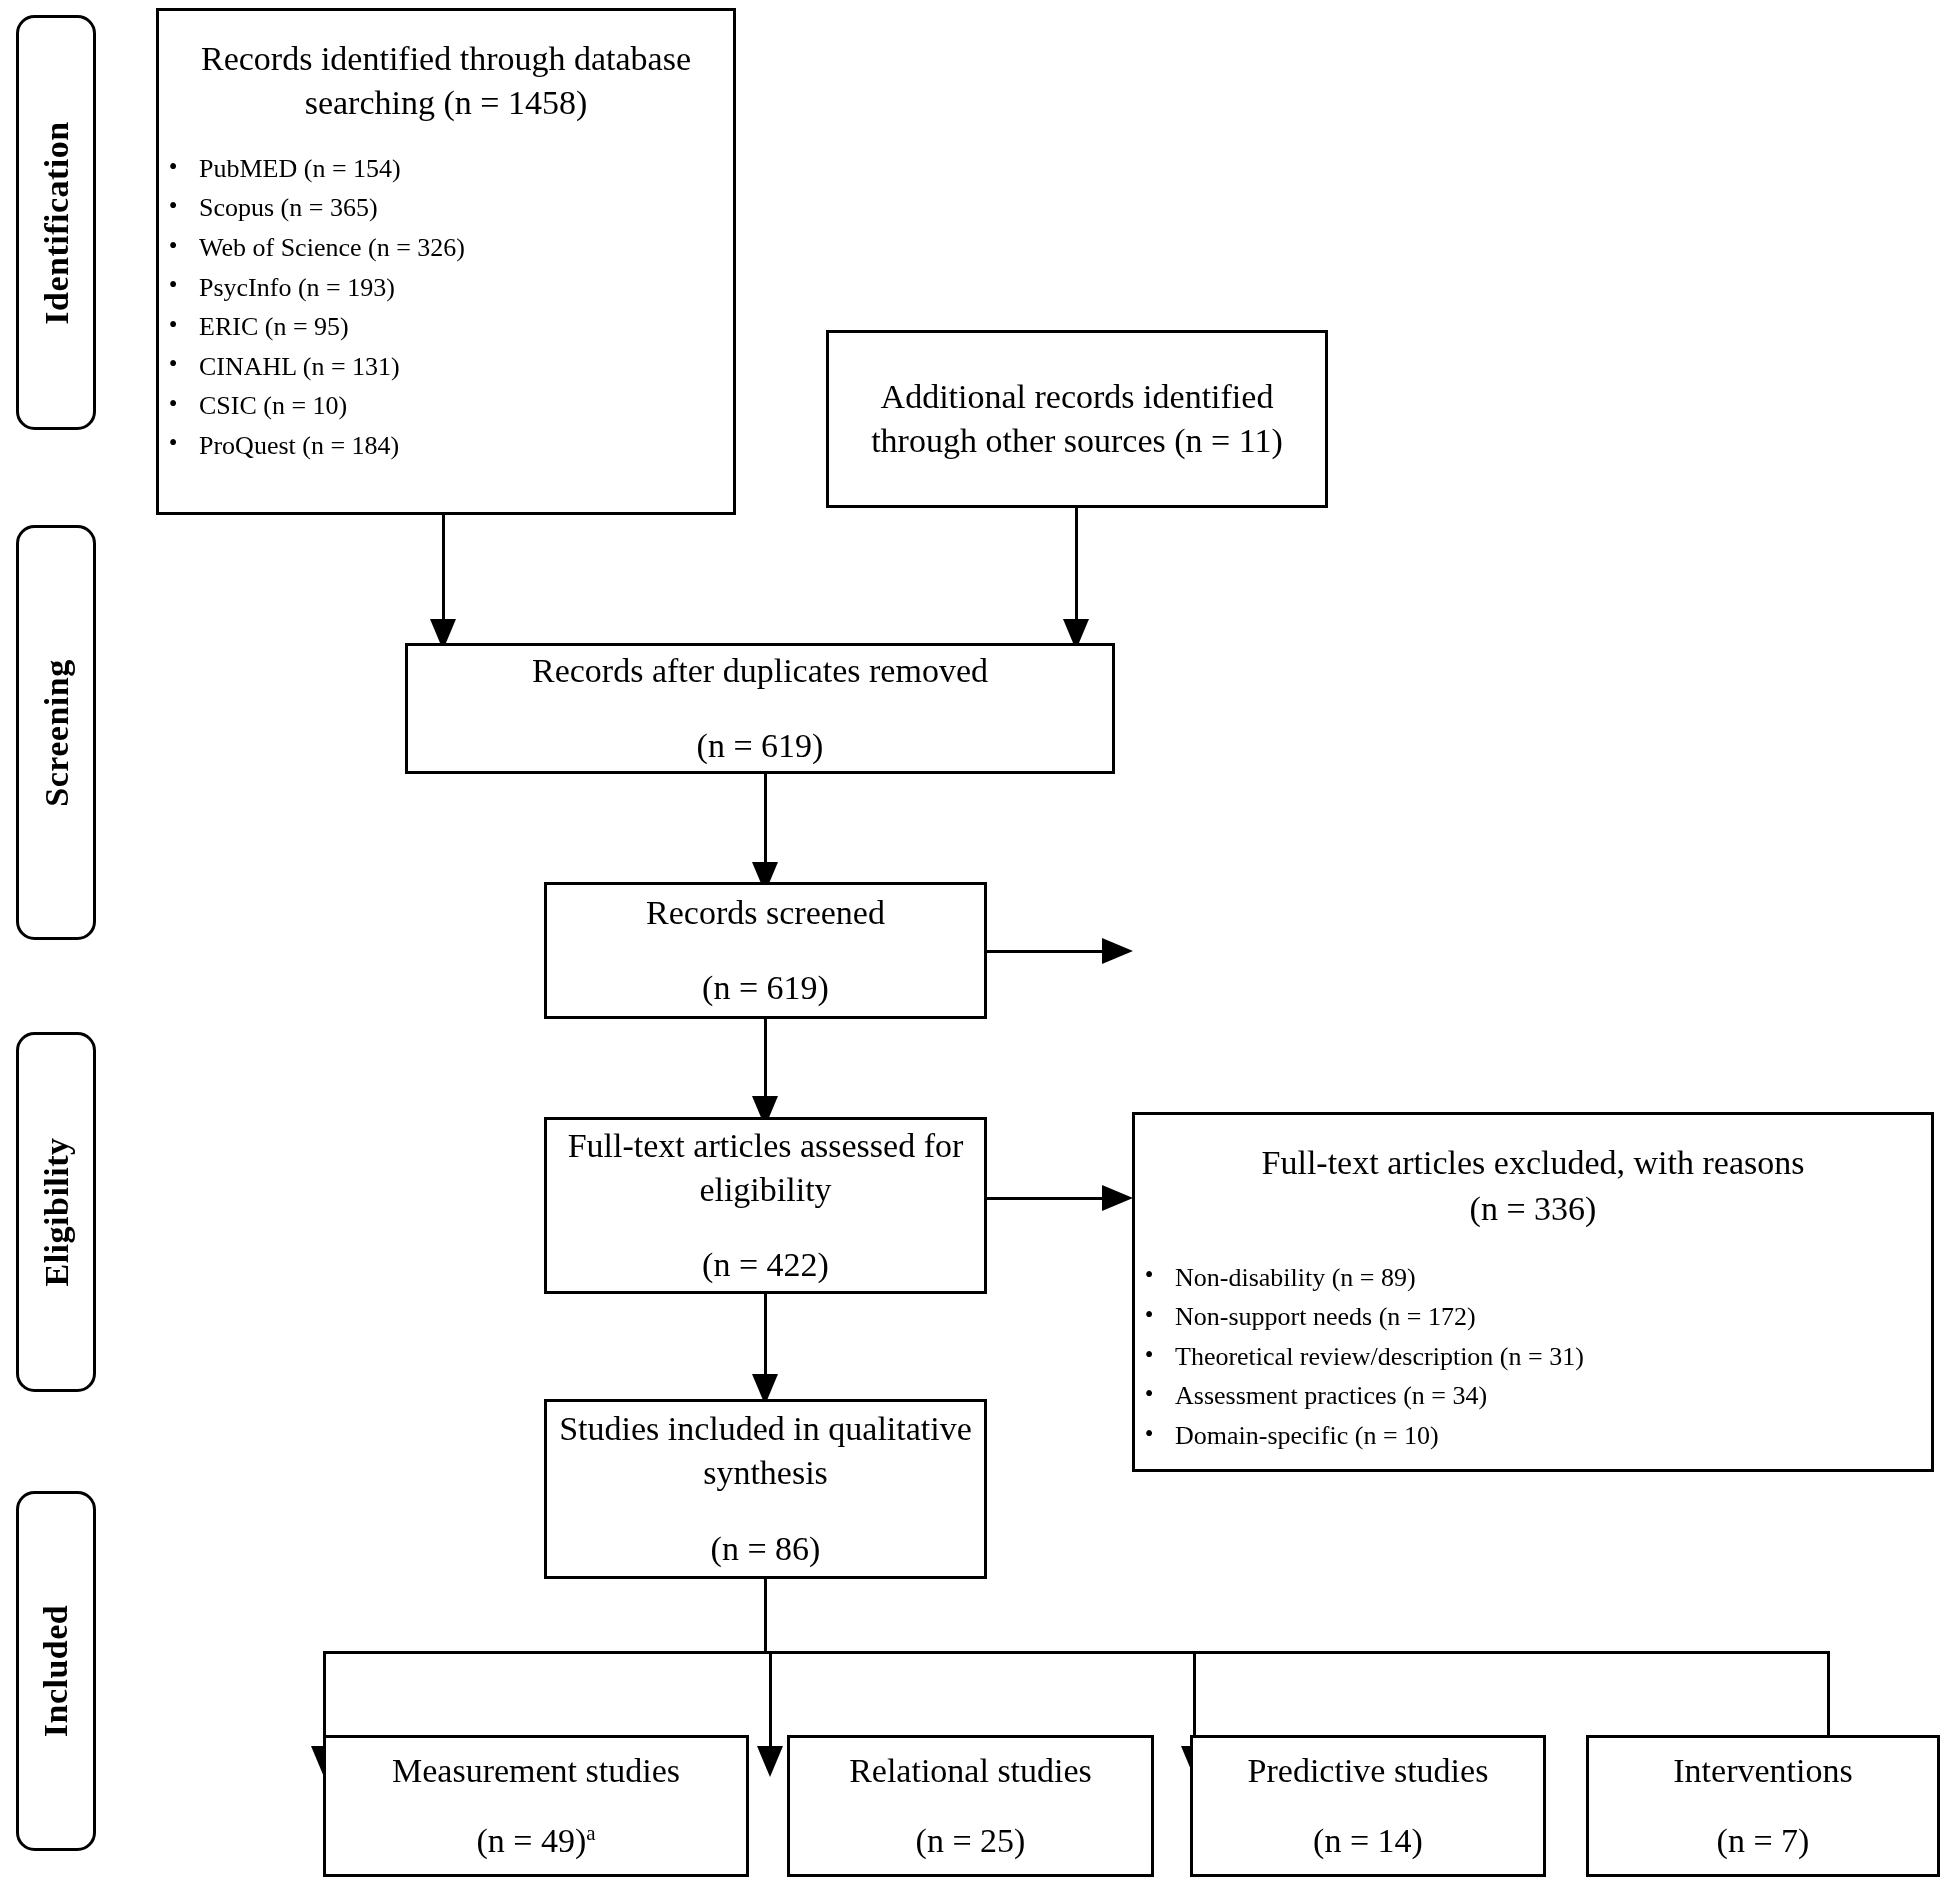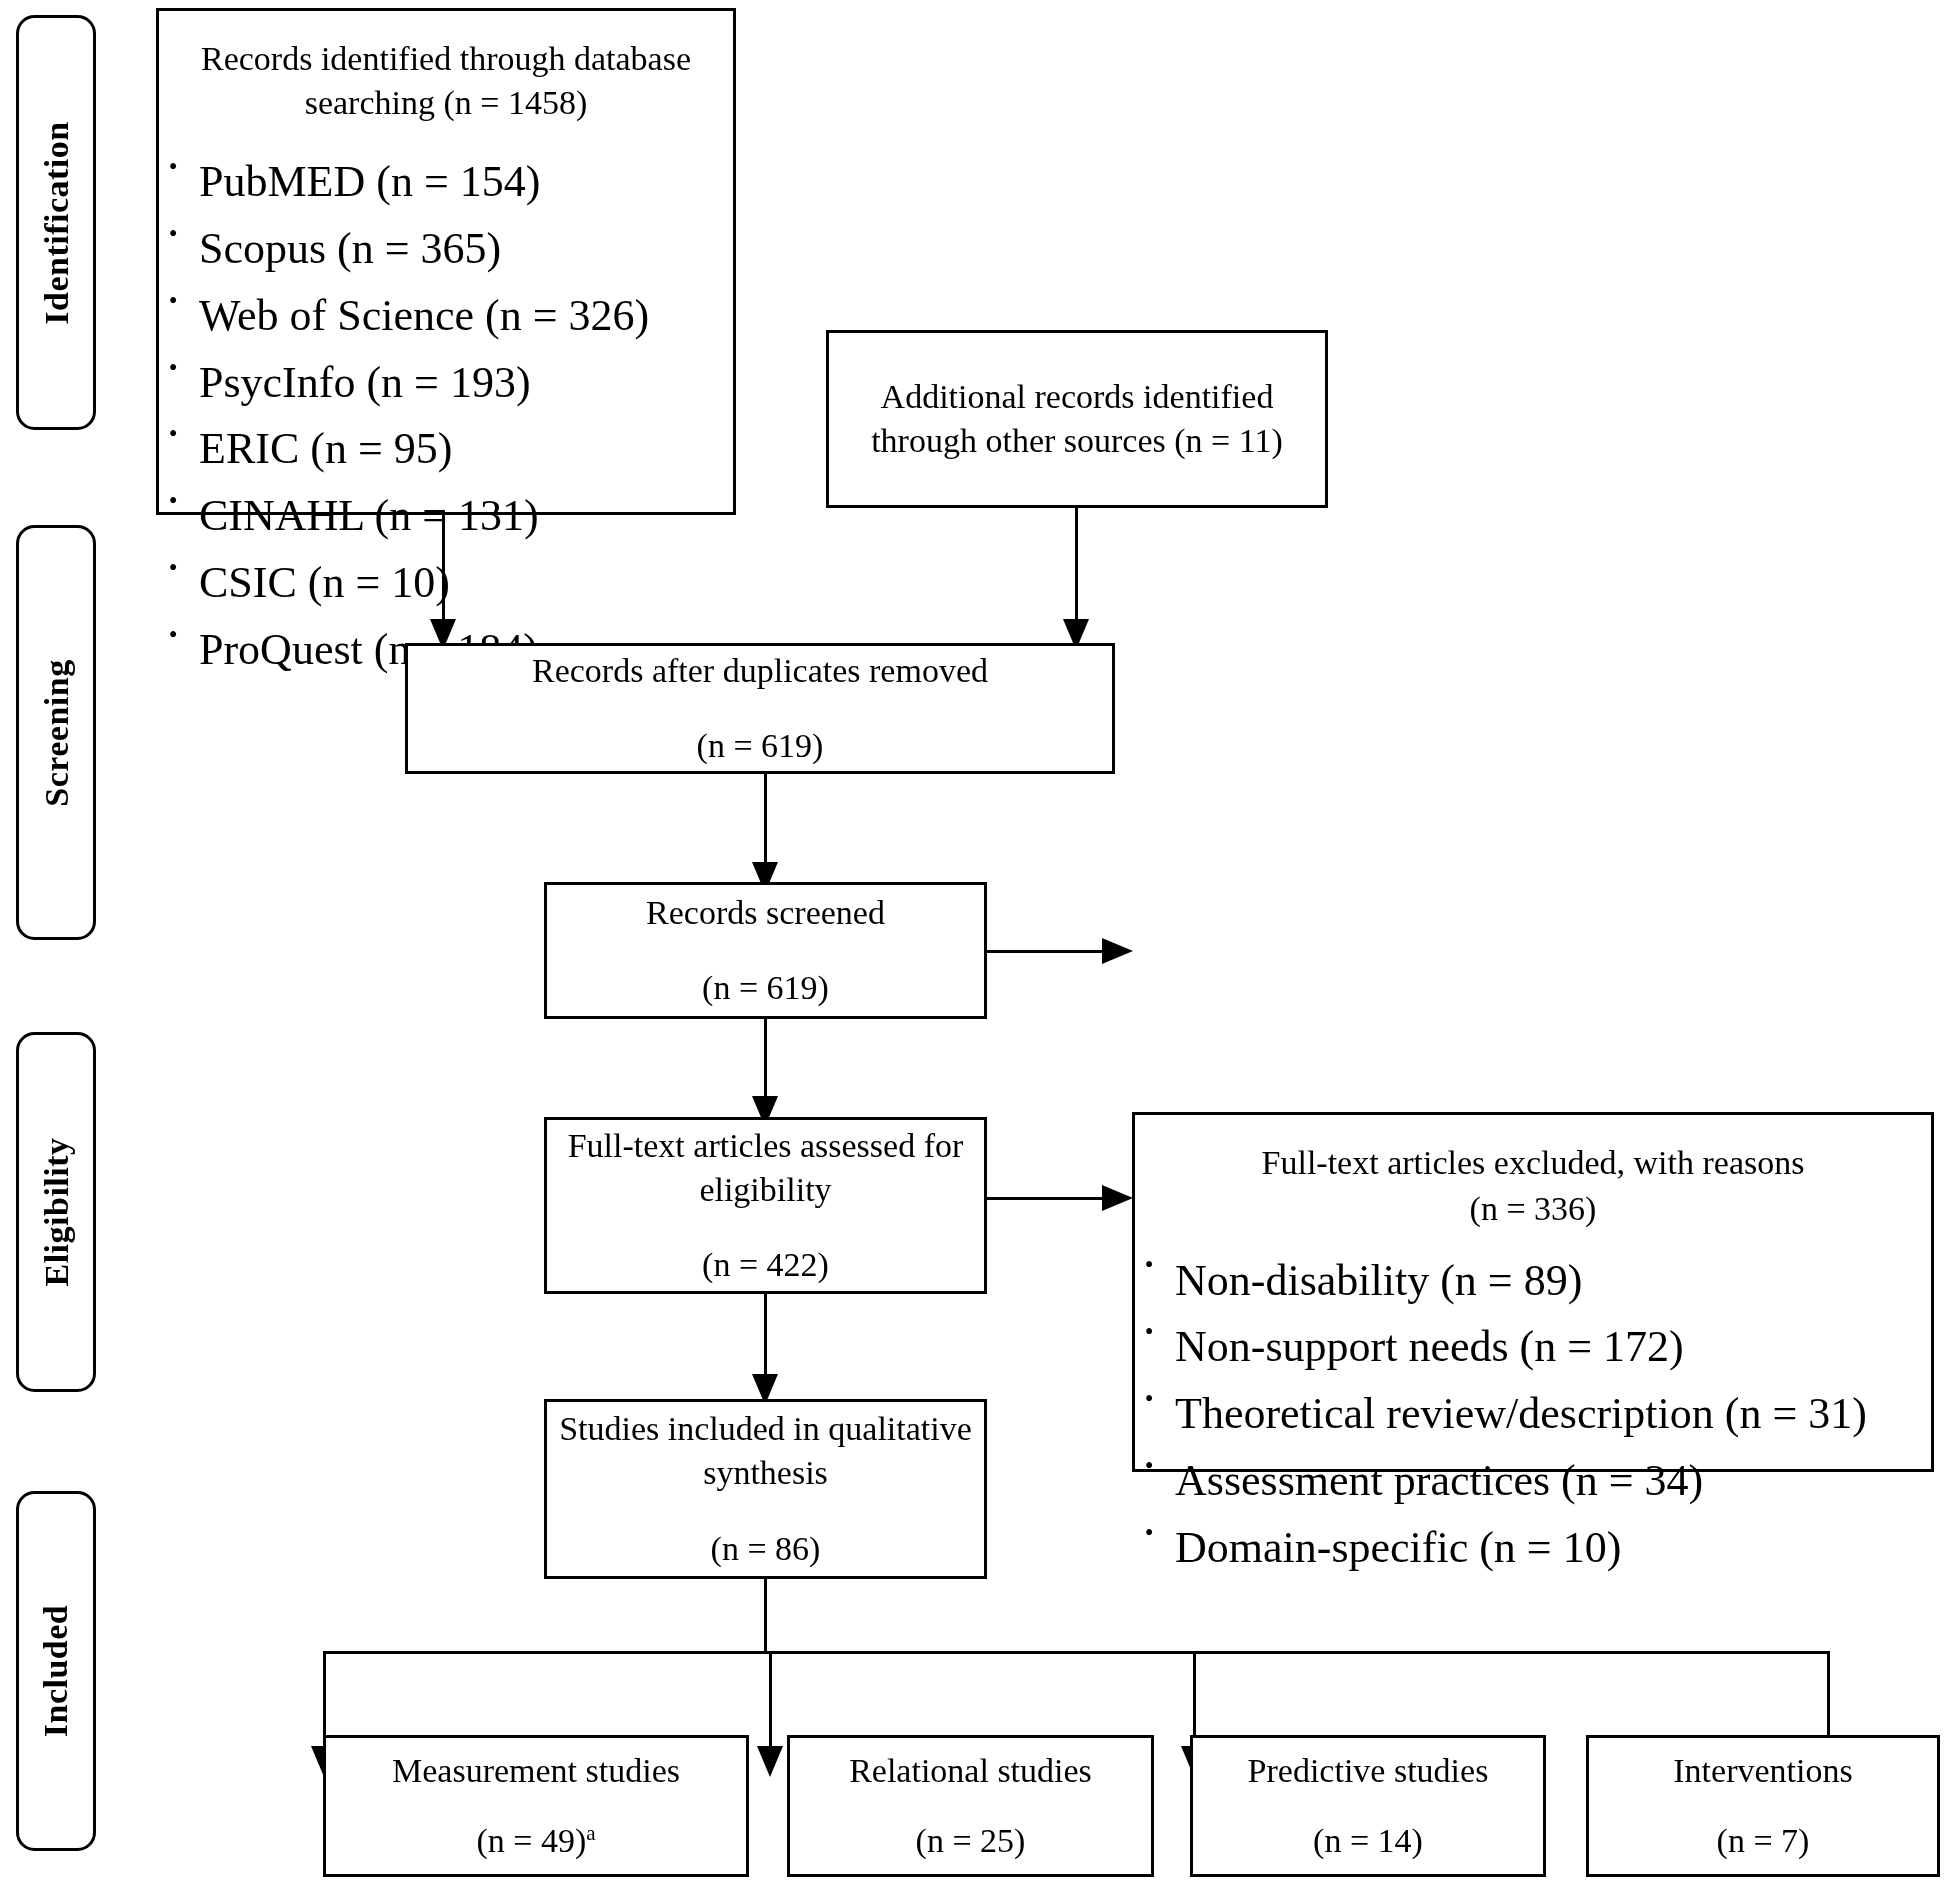--- a/index.html
+++ b/index.html
@@ -60,21 +60,21 @@
   .fbox.gap .fcount{ margin-top:31px; }
   .fbox.tight .fcount{ margin-top:5.5px; }
 
   
   ul.blist{
     list-style:none;
     margin:0;
     padding:0;
   }
   ul.blist li{
-    font-size:44px;
+    font-size:26px;
     line-height:1.52;
     position:relative;
     padding-left:40px;
     white-space:nowrap;
   }
   ul.blist li:before{
     content:"\2022";
     position:absolute;
     left:9.8px;
     top:-1.1px;
@@ -168,21 +168,21 @@
   <div class="arrow-down" style="left:752px; top:1096px;"></div>
 
   <div class="fbox gap" style="left:544px; top:1117px; width:443px; height:177px;">
     <div class="ftitle">Full-text articles assessed for eligibility</div>
     <div class="fcount">(n = 422)</div>
   </div>
 
   <div class="fbox" style="left:1132px; top:1112px; width:802px; height:360px; justify-content:flex-start;">
     <div class="ftitle" style="margin-top:26px;">Full-text articles excluded, with reasons</div>
     <div class="fcount" style="margin-top:2.2px;">(n = 336)</div>
-    <ul class="blist" style="margin-top:16px;">
+    <ul class="blist" style="margin-top:26px;">
       <li>Non-disability (n = 89)</li>
       <li>Non-support needs (n = 172)</li>
       <li>Theoretical review/description  (n = 31)</li>
       <li>Assessment practices (n = 34)</li>
       <li>Domain-specific (n = 10)</li>
     </ul>
   </div>
 
   <div class="hline" style="left:987px; top:1197px; width:118px;"></div>
   <div class="arrow-right" style="left:1102px; top:1185px;"></div>

